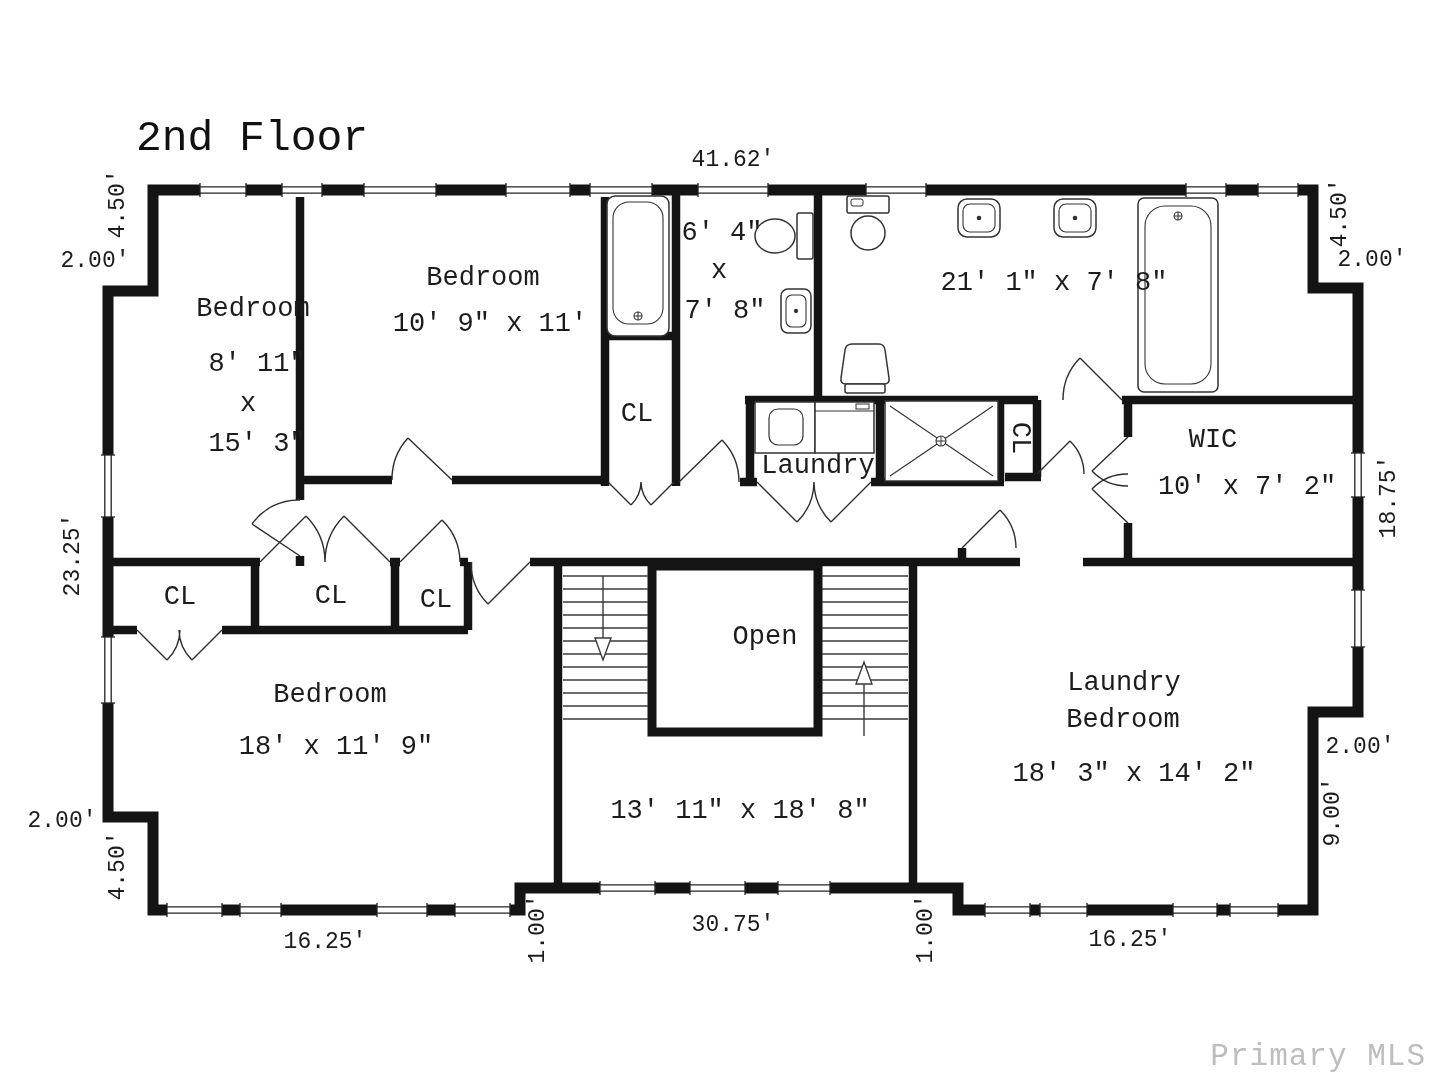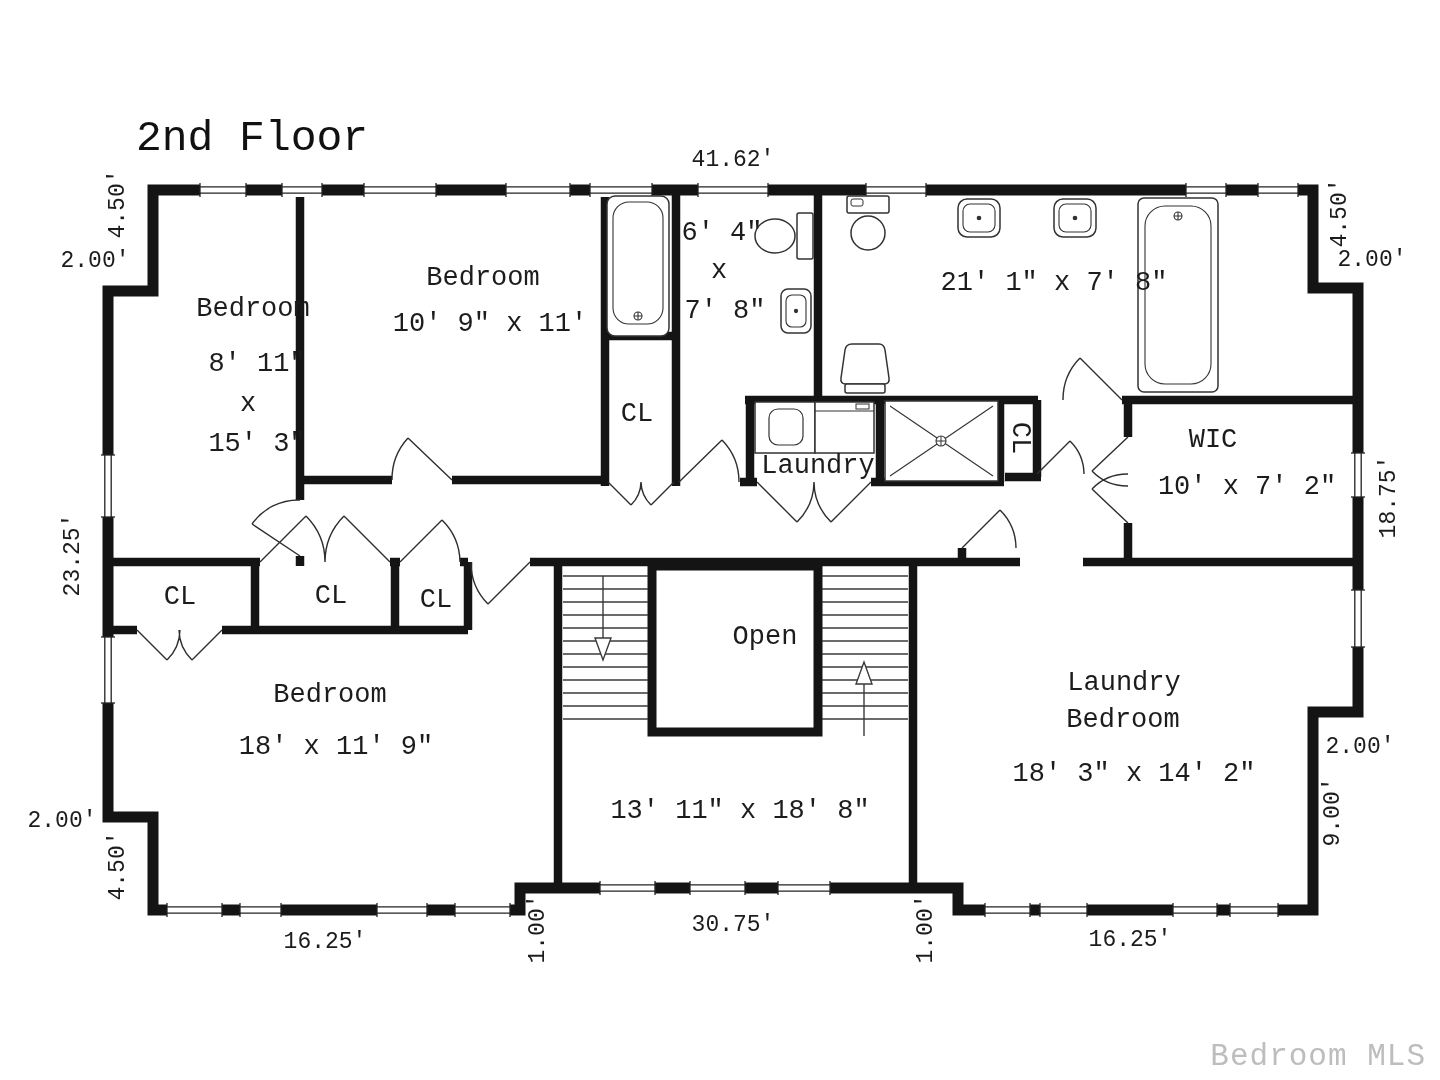--- a/index.html
+++ b/index.html
@@ -386,14 +386,14 @@
   <span class="lbl" style="left:330px;top:695px">Bedroom</span>
   <span class="lbl" style="left:336px;top:747px">18' x 11' 9"</span>
 
   <span class="lbl" style="left:765px;top:637px">Open</span>
   <span class="lbl" style="left:740px;top:811px">13' 11" x 18' 8"</span>
 
   <span class="lbl" style="left:1124px;top:683px">Laundry</span>
   <span class="lbl" style="left:1123px;top:720px">Bedroom</span>
   <span class="lbl" style="left:1134px;top:774px">18' 3" x 14' 2"</span>
 
-  <span class="watermark">Bedroom MLS</span>
+  <span class="watermark">Primary MLS</span>
 </div>
 
 </body></html>

